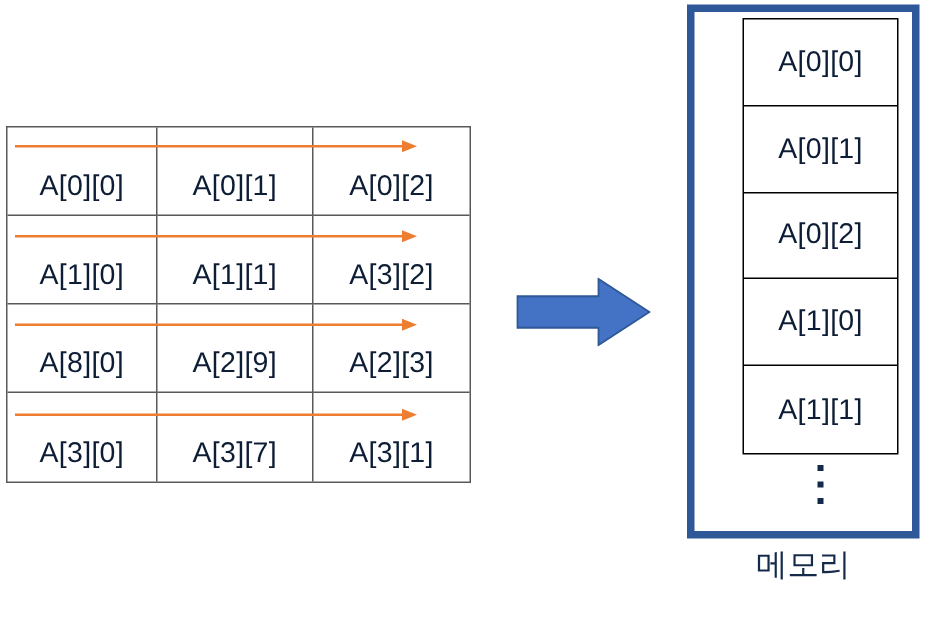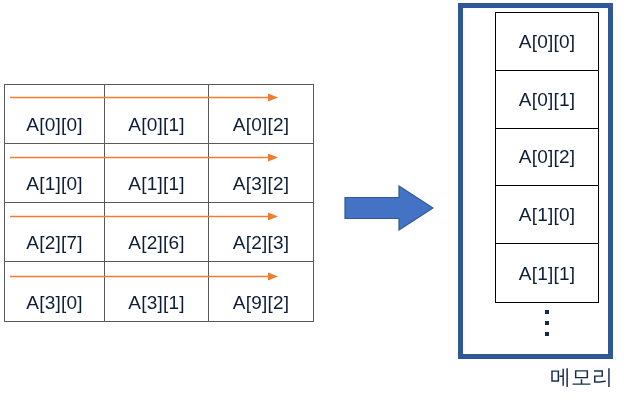--- a/index.html
+++ b/index.html
@@ -123,21 +123,21 @@
     height: 4px;
     margin: 0 auto 7px auto;
     background: #15294b;
   }
 
   #memory-label {
     position: absolute;
     left: 458px;
     top: 364px;
     width: 155px;
-    text-align: right;
+    text-align: center;
     font-size: 21px;
     line-height: 1.2;
     color: #15294b;
   }
 </style>
 </head>
 <body>
 
 <div id="array-table">
 
@@ -160,39 +160,39 @@
     <div class="arr-cell">
         <span>A[1][1]</span>
       </div>
     <div class="arr-cell last-col">
         <span>A[3][2]</span>
       </div>
   </div>
 
   <div class="arr-row arr-row-2" style="display:contents">
     <div class="arr-cell">
-        <span>A[2][7]</span>
-      </div>
-    <div class="arr-cell">
-        <span>A[2][6]</span>
+        <span>A[8][0]</span>
+      </div>
+    <div class="arr-cell">
+        <span>A[2][9]</span>
       </div>
     <div class="arr-cell last-col">
         <span>A[2][3]</span>
       </div>
   </div>
 
   <div class="arr-row arr-row-3 arr-row-last" style="display:contents">
     <div class="arr-cell">
         <span>A[3][0]</span>
       </div>
     <div class="arr-cell">
+        <span>A[3][7]</span>
+      </div>
+    <div class="arr-cell last-col">
         <span>A[3][1]</span>
-      </div>
-    <div class="arr-cell last-col">
-        <span>A[9][2]</span>
       </div>
   </div>
 
 </div>
 
 <svg class="row-arrow r0" viewBox="0 0 268 11">
   <line x1="0" y1="5.5" x2="258" y2="5.5" stroke="#ED7D31" stroke-width="1.6"></line>
   <polygon points="258,1.5 268,5.5 258,9.5" fill="#ED7D31"></polygon>
 </svg>
 <svg class="row-arrow r1" viewBox="0 0 268 11">

